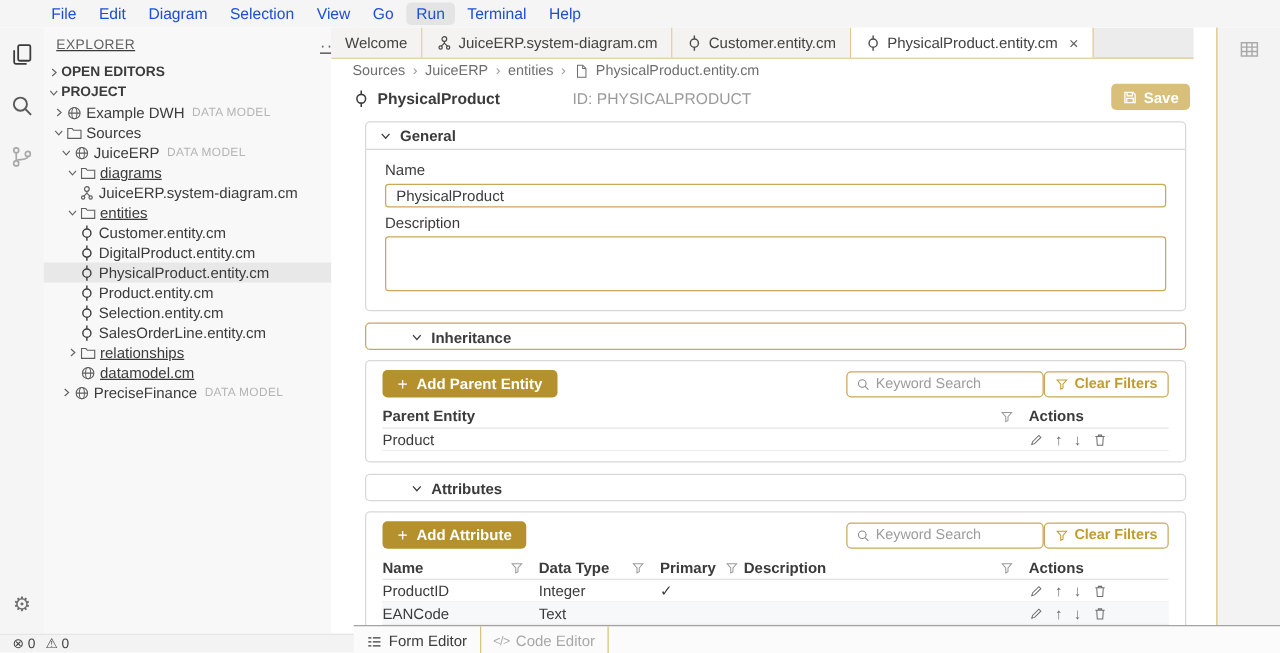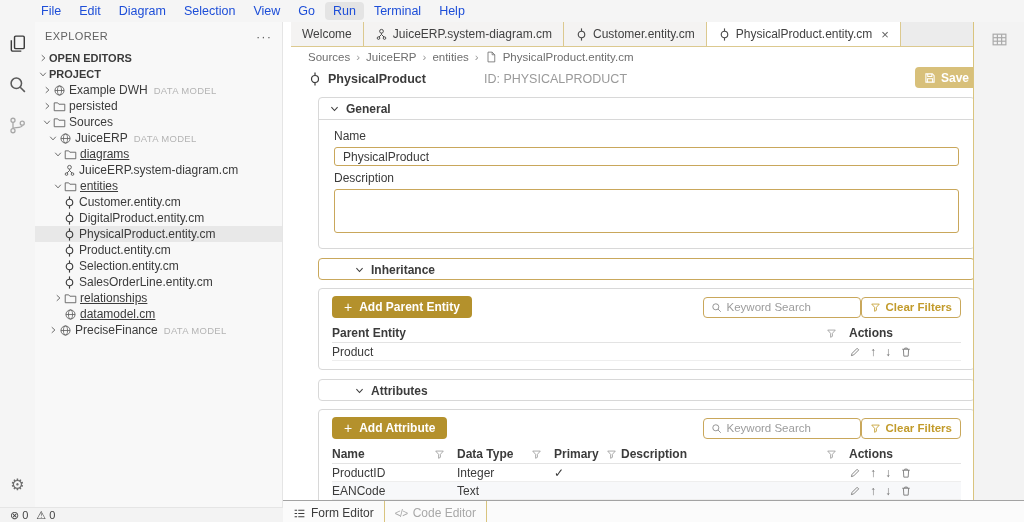--- a/index.html
+++ b/index.html
@@ -20,36 +20,36 @@
   
   #activitybar { left:0; top:22px; width:35px; height:485px; background:#F5F5F5;
     display:flex; flex-direction:column; align-items:center; padding-top:12px; gap:22px; }
   #activitybar .ic { width:19px; height:19px; }
   .ab-spacer { flex:1; }
   .gear { font-size:16px; color:#6E6E6E; line-height:1; margin-bottom:14px; }
 
   
   #sidebar { left:35px; top:22px; width:248px; height:485px; background:#F8F8F8;
     border-right:1px solid #E5E5E5; }
-  #sb-head { height:28px; display:flex; align-items:center; padding:0 10px; }
+  #sb-head { height:28px; display:flex; align-items:center; padding:0 10px;text-decoration:underline; }
   #sb-title { font-size:11px; color:#616161; letter-spacing:0.4px; }
   #sb-more { margin-left:auto; color:#616161; font-size:13px; letter-spacing:1px; }
   .trow { height:16px; display:flex; align-items:center; font-size:12px; cursor:default; white-space:nowrap; }
   .trow.sel { background:#E8E8E8; }
   .trow .arr { width:11px; display:flex; align-items:center; color:#646464; flex:0 0 11px; }
   .trow .arr .ic { width:10px; height:10px; }
   .trow .tic { width:13px; height:13px; margin-right:3px; color:#5F5F5F; }
   .trow .tic.ent { color:#3B3B3B; }
   .sect { font-weight:bold; font-size:11px; }
   .d0{padding-left:3px;} .d1{padding-left:7px;} .d2{padding-left:13px;}
   .d3{padding-left:18px;text-decoration:underline;} .d4{padding-left:28px;}
   .badge { color:#B4B4B4; font-size:9.5px; margin-left:6px; letter-spacing:0.3px; }
 
   
-  #editor { left:291px; top:22px; width:690px; height:485px; background:#fff; overflow:hidden; }
+  #editor { left:265px; top:22px; width:690px; height:485px; background:#fff; overflow:hidden; }
 
   #tabbar { height:25px; background:#ECECEC; display:flex; border-bottom:1px solid #DCC98F; }
   .tab { display:flex; align-items:center; gap:5px; padding:0 11px; background:#F4F3F2;
     border-right:1px solid #DCC98F; font-size:12px; color:#424242; }
   .tab.active { background:#FFFFFF; }
   .tab .ic { width:13px; height:13px; color:#4A4A4A; }
   .tab-close { color:#616161; font-size:13px; margin-left:4px; }
 
   #breadcrumb { height:19px; display:flex; align-items:center; gap:6px; padding-left:17px;
     font-size:11.5px; color:#6E6E6E; }
@@ -268,31 +268,20 @@
       </span>
     <svg class="ic tic">
         <use href="#i-globe"></use>
       </svg>
     <span>Example DWH</span>
     <span class="badge">DATA MODEL</span>
   </div>
   <div class="trow d1">
     <span class="arr">
         <svg class="ic">
-          <use href="#i-chev-r"></use>
-        </svg>
-      </span>
-    <svg class="ic tic">
-        <use href="#i-folder"></use>
-      </svg>
-    <span>persisted</span>
-  </div>
-  <div class="trow d1">
-    <span class="arr">
-        <svg class="ic">
           <use href="#i-chev-d"></use>
         </svg>
       </span>
     <svg class="ic tic">
         <use href="#i-folder"></use>
       </svg>
     <span>Sources</span>
   </div>
   <div class="trow d2">
     <span class="arr">

